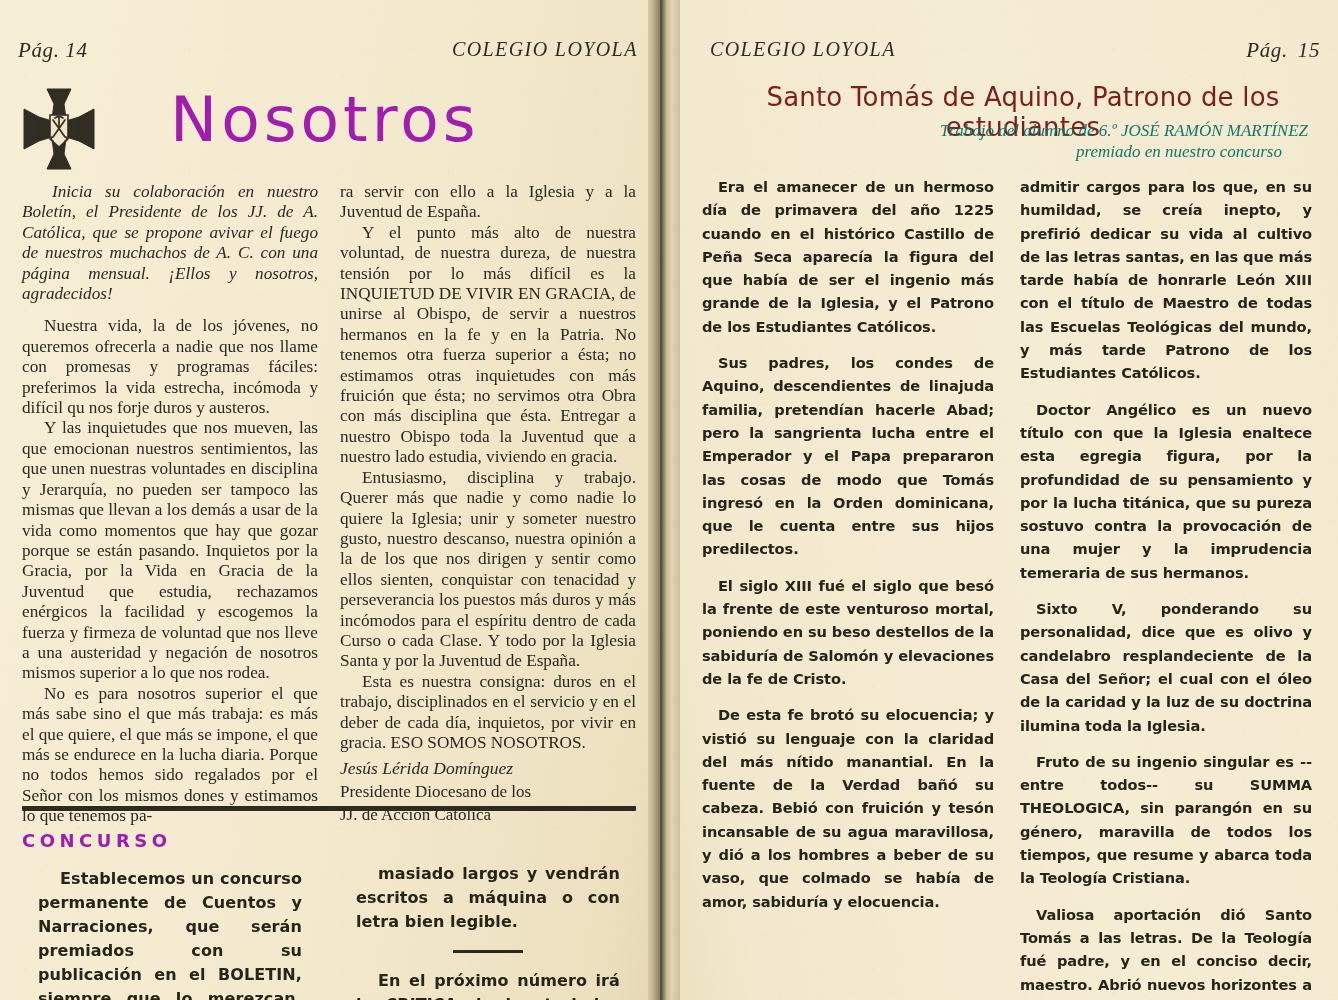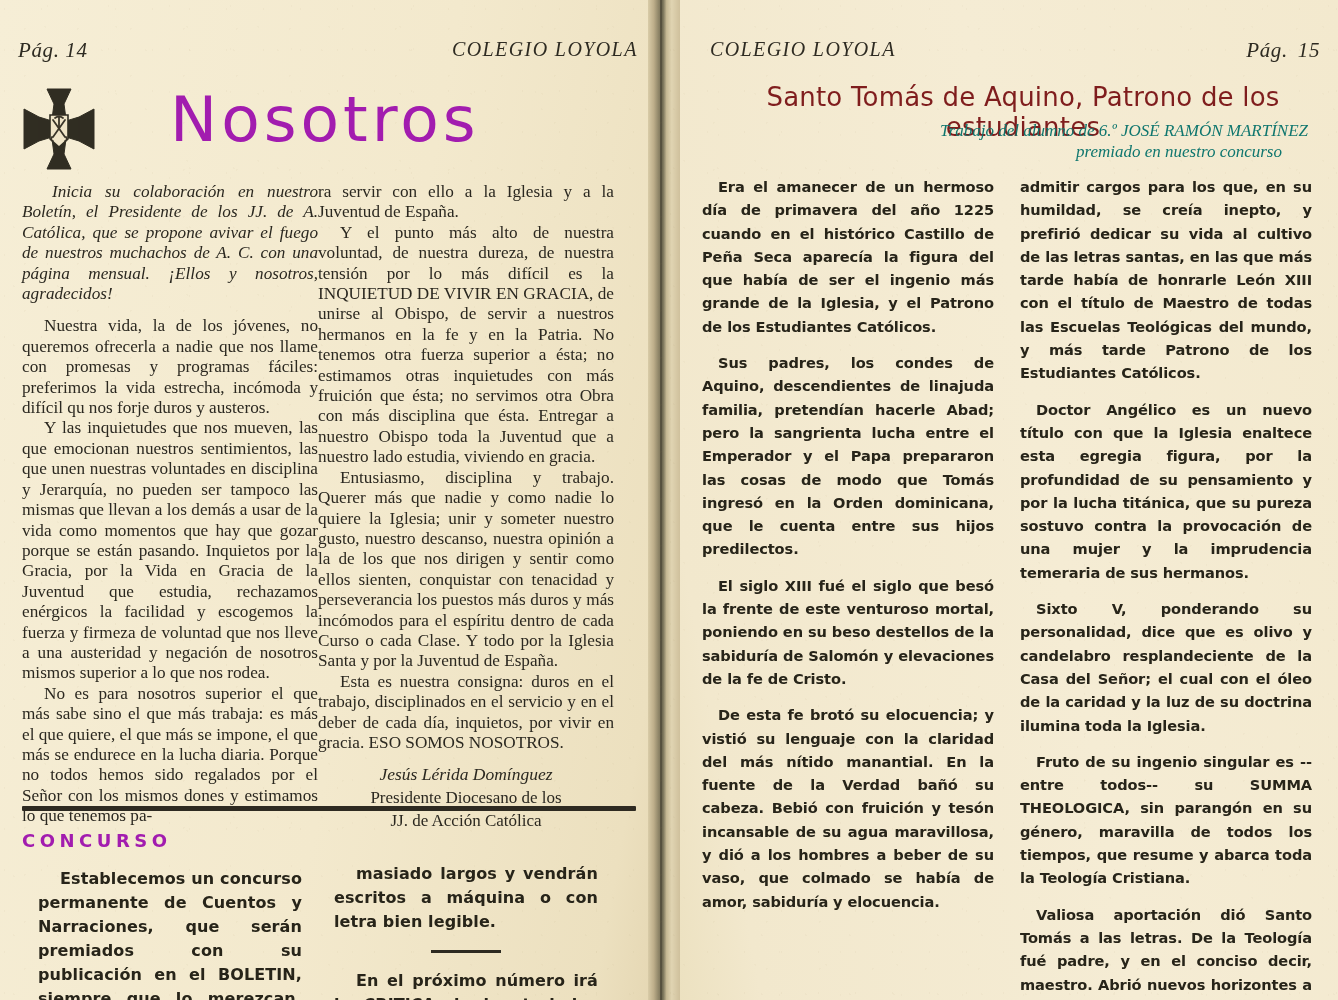--- a/index.html
+++ b/index.html
@@ -113,41 +113,42 @@
     font-size: 63px;
     font-weight: 400;
     letter-spacing: 4px;
     color: #a21caf;
   }
 
   
   .cols {
     position: absolute;
     display: flex;
+    gap: 22px;
   }
   .col { width: 296px; }
 
   .body-left {
     font-family: "Liberation Serif", serif;
     font-size: 17.2px;
     line-height: 20.4px;
     color: #2b2820;
     text-align: justify;
     hyphens: none;
   }
   .body-left p { margin: 0; text-indent: 22px; }
   .body-left p.lede {
     font-style: italic;
     text-indent: 30px;
     margin-bottom: 12px;
   }
 
   .signature {
-    margin-top: 10px;
-    text-align: center;
+    margin-top: 4px;
+    text-align: left;
     line-height: 23px;
   }
   .signature .sig-name {
     font-style: italic;
     font-size: 17.5px;
     display: block;
   }
   .signature .sig-role { display: block; font-size: 17px; }
 
   .rule-thick {

